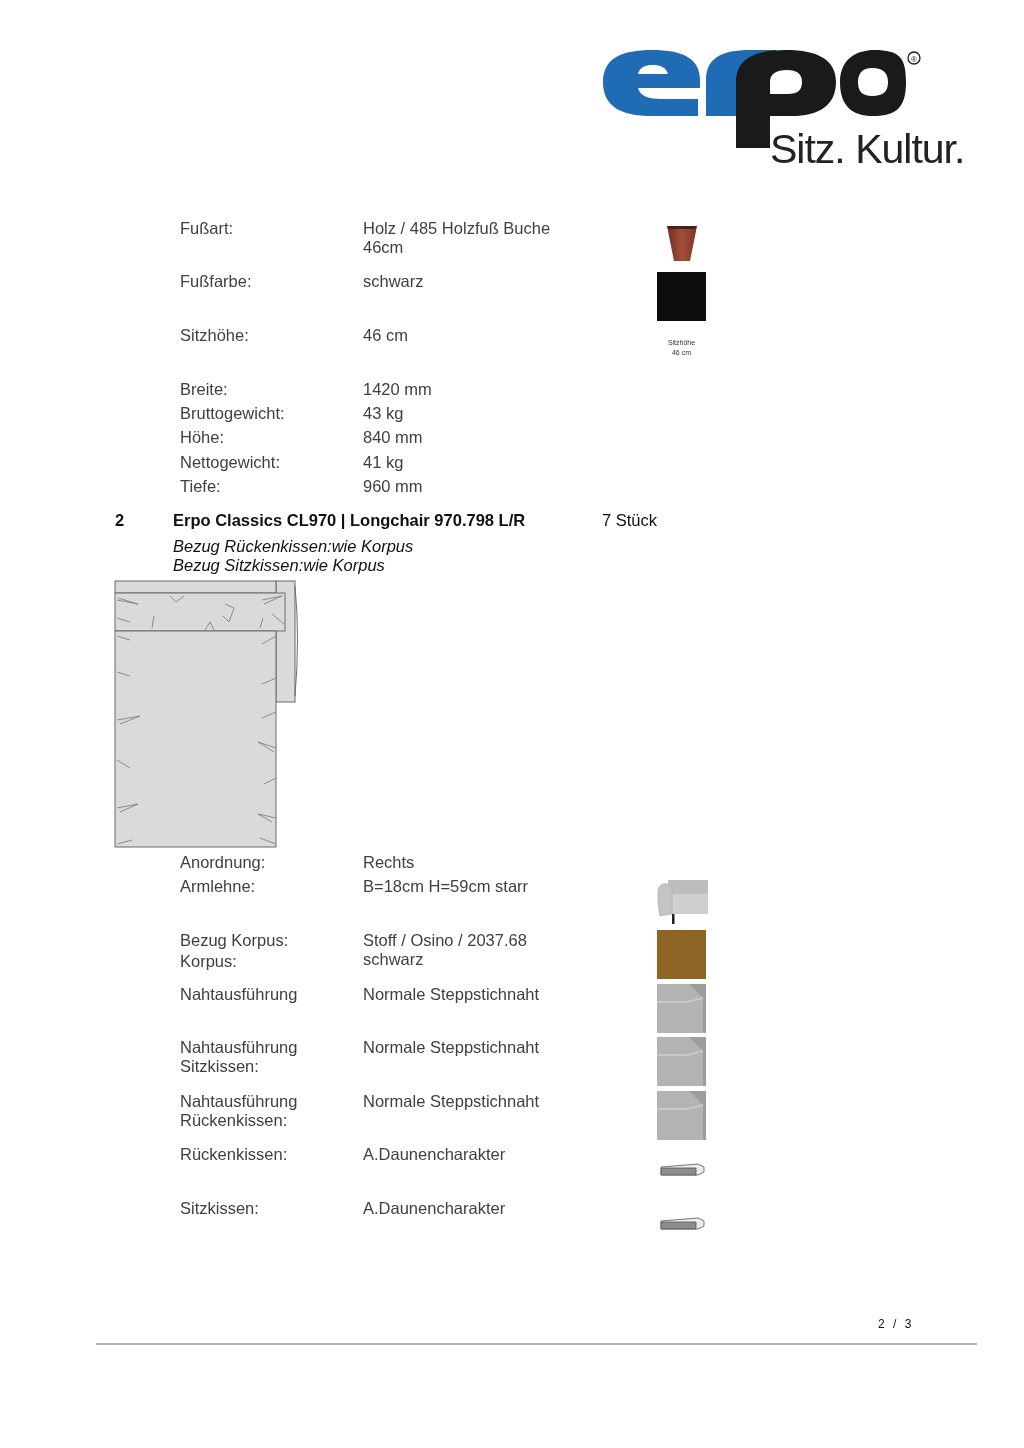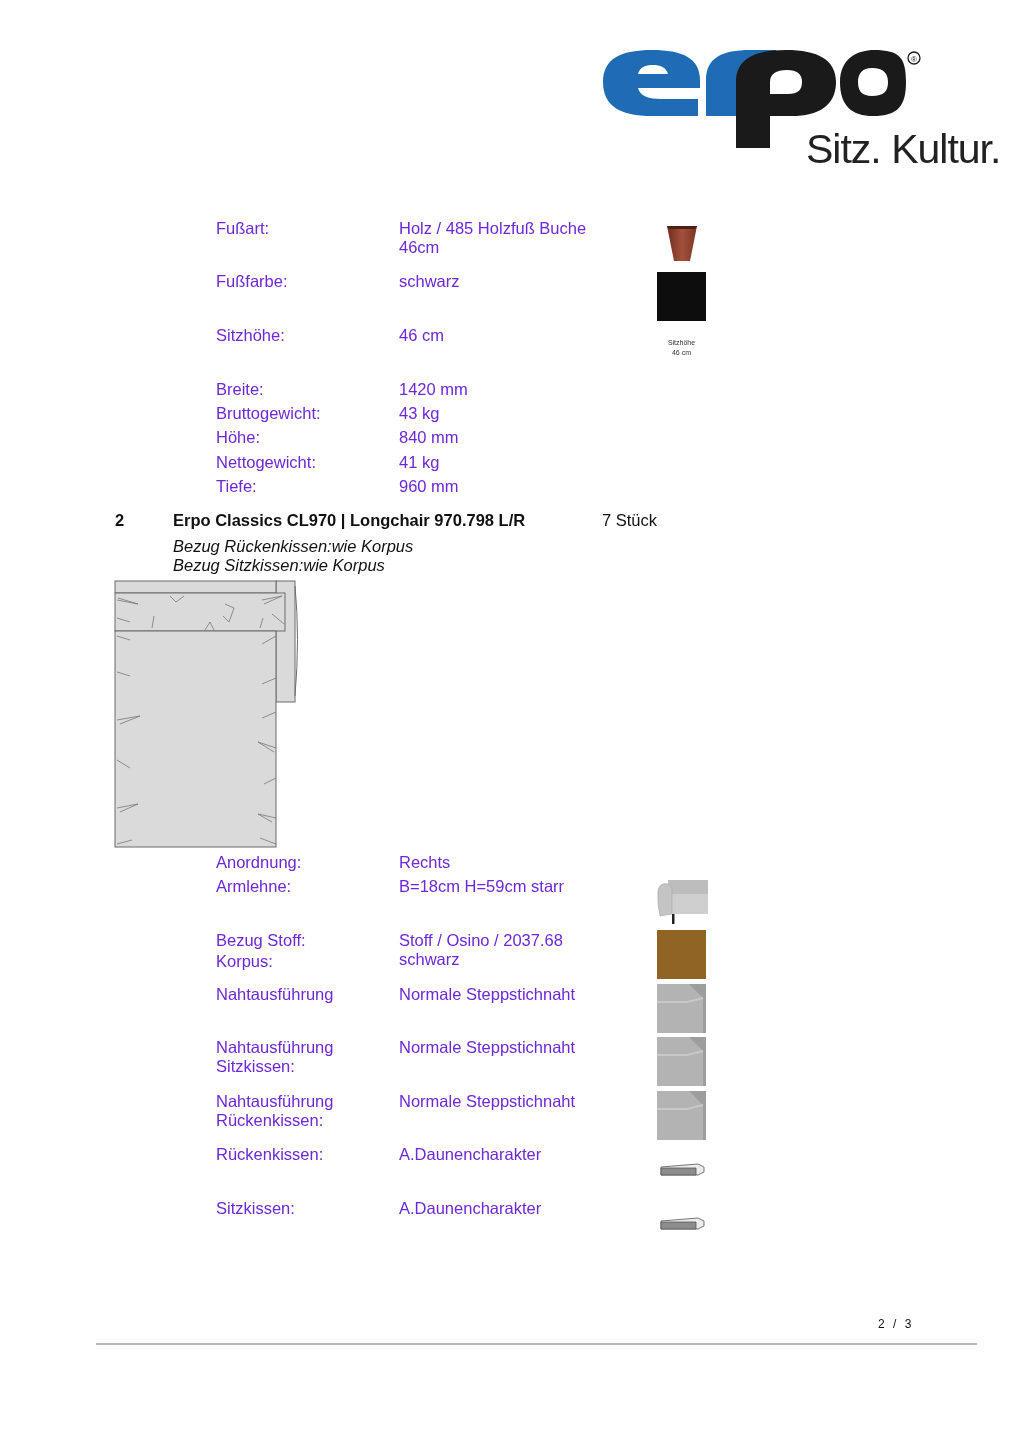--- a/index.html
+++ b/index.html
@@ -1,24 +1,24 @@
 <!DOCTYPE html>
 <html><head>
 <meta charset="utf-8">
 <style>
   html, body { margin:0; padding:0; background:#fff; }
   body { width:1024px; height:1448px; position:relative; overflow:hidden;
          font-family:"Liberation Sans", sans-serif; color:#111; }
   .abs { position:absolute; }
-  .lbl, .val { position:absolute; font-size:16.5px; line-height:19px; color:#6d28d9; white-space:nowrap;margin-left:36px; }
+  .lbl, .val { position:absolute; font-size:16.5px; line-height:19px; color:#404040; white-space:nowrap; }
   .lbl { left:180px; }
   .val { left:363px; }
   .thumb { position:absolute; left:657px; width:49px; height:49px; }
   .logo-wrap { position:absolute; left:600px; top:44px; width:380px; height:130px; }
-  .logo-tag { position:absolute; left:170px; top:82px; font-size:41px; color:#222; letter-spacing:-1px; white-space:nowrap;margin-left:36px; }
+  .logo-tag { position:absolute; left:170px; top:82px; font-size:41px; color:#222; letter-spacing:-1px; white-space:nowrap; }
   .pos-num { position:absolute; left:115px; top:511px; font-size:16.5px; font-weight:bold; }
   .pos-title { position:absolute; left:173px; top:511px; font-size:16.5px; font-weight:bold; white-space:nowrap; }
   .pos-qty { position:absolute; left:602px; top:511px; font-size:16.5px; white-space:nowrap; }
   .pos-sub { position:absolute; left:173px; font-size:16.5px; white-space:nowrap;font-style:italic; }
   .footer-page { position:absolute; left:878px; top:1317px; font-size:12px; color:#111; word-spacing:5px; }
   .footer-line { position:absolute; left:96px; top:1343px; width:881px; height:2px; background:#b5b5b5; }
   .sitz-cap { position:absolute; left:657px; top:338px; width:49px; text-align:center; font-size:7px; line-height:10px; color:#333; }
 </style>
 </head>
 <body>
@@ -127,21 +127,21 @@
 
   <div class="lbl" style="top:877px">Armlehne:</div>
   <div class="val" style="top:877px">B=18cm H=59cm starr</div>
   <svg class="abs" style="left:656px;top:878px" width="52" height="50" viewBox="0 0 52 50">
     <rect x="12" y="2" width="40" height="16" fill="#bdbdbd"></rect>
     <rect x="12" y="16" width="40" height="20" fill="#cfcfcf"></rect>
     <path d="M2 12 Q4 4 12 6 L16 10 L16 36 L4 38 Q1 26 2 12 Z" fill="#c4c4c4" stroke="#aaa" stroke-width="0.6"></path>
     <rect x="16" y="36" width="2.5" height="10" fill="#222"></rect>
   </svg>
 
-  <div class="lbl" style="top:931px">Bezug Stoff:</div>
+  <div class="lbl" style="top:931px">Bezug Korpus:</div>
   <div class="val" style="top:931px">Stoff / Osino / 2037.68</div>
   <div class="val" style="top:950px">schwarz</div>
   <div class="thumb" style="top:930px;background:#8f6425;"></div>
 
   <div class="lbl" style="top:985px">Nahtausführung</div>
   <div class="lbl" style="top:952px">Korpus:</div>
   <div class="val" style="top:985px">Normale Steppstichnaht</div>
   <svg class="thumb" style="top:984px" viewBox="0 0 49 49">
     <rect width="49" height="49" fill="#9d9d9d"></rect>
       <path d="M0 0 L32 0 L46 14 L46 49 L0 49 Z" fill="#b3b3b3"></path>

